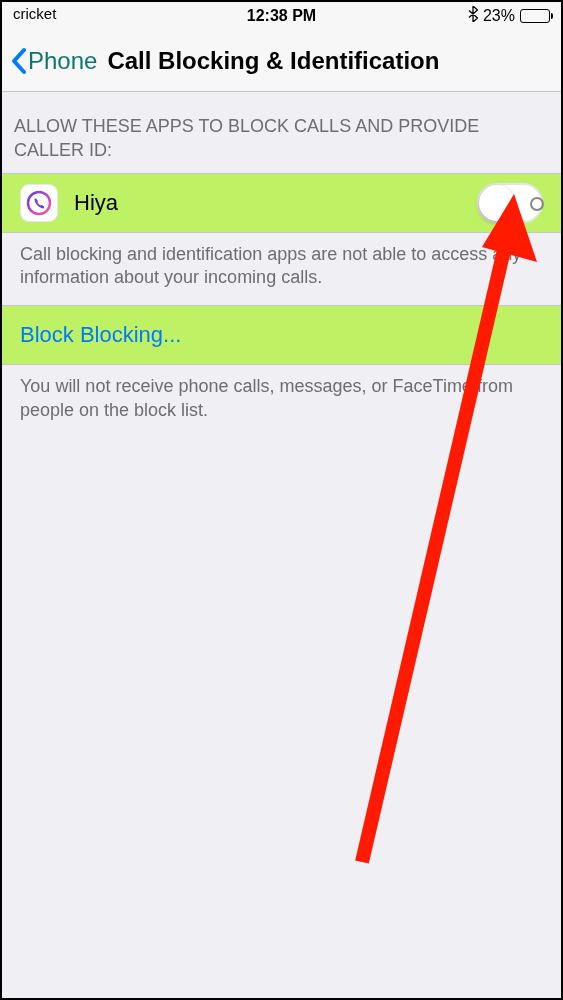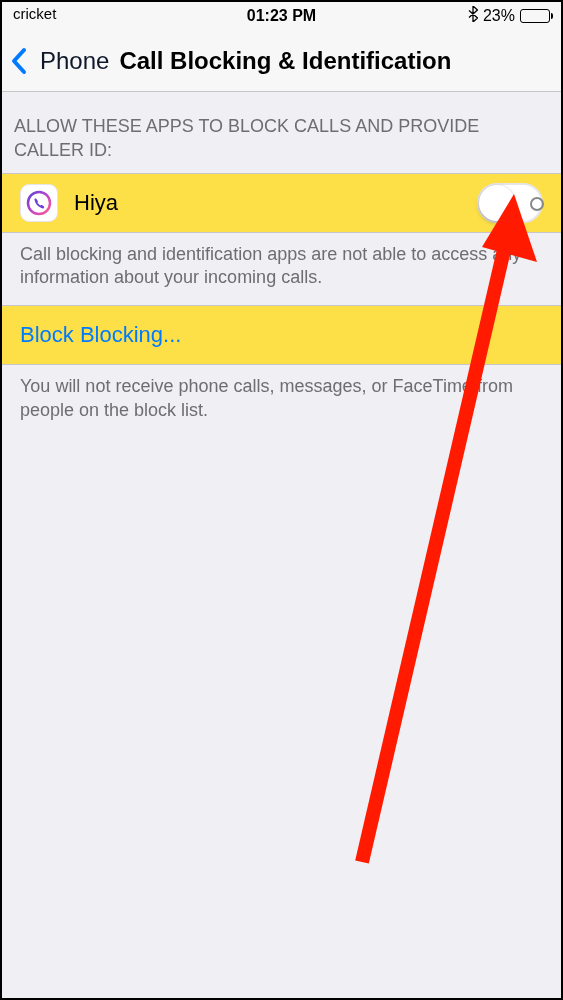--- a/index.html
+++ b/index.html
@@ -105,23 +105,23 @@
       background: #f7f7f8;
       border-bottom: 1px solid #c6c6c9;
       display: flex;
       align-items: center;
       padding: 0 8px;
       position: relative;
     }
     .back-button {
       display: flex;
       align-items: center;
-      color: #0f172a;
+      color: #0f766e;
       font-size: 24px;
-      gap: 12px;
+      gap: 0px;
     }
     .back-chevron svg {
       display: block;
     }
     .nav-title {
       font-size: 24px;
       font-weight: 600;
       color: #000;
       margin-left: 10px;
     }
@@ -133,21 +133,21 @@
       text-transform: uppercase;
       line-height: 1.35;
     }
     .section-footer {
       padding: 10px 18px 16px 18px;
       font-size: 18px;
       color: #6d6d72;
       line-height: 1.3;
     }
     .row {
-      background: #fde047;
+      background: #bef264;
       border-top: 1px solid #c6c6c9;
       border-bottom: 1px solid #c6c6c9;
       height: 60px;
       display: flex;
       align-items: center;
       padding: 0 18px;
     }
     .app-row .app-icon {
       width: 38px;
       height: 38px;
@@ -220,21 +220,21 @@
         <span class="dot"></span>
         <span class="dot"></span>
       </span>
       <span class="carrier">cricket</span>
       <span class="wifi-icon">
         <svg width="18" height="13" viewBox="0 0 18 13">
           <path d="M9 12 a1.5 1.5 0 1 0 0.001 0 Z M3.5 6.5 a8 8 0 0 1 11 0 l-1.6 1.6 a5.7 5.7 0 0 0 -7.8 0 Z M0.5 3.5 a12 12 0 0 1 17 0 l-1.5 1.5 a10 10 0 0 0 -14 0 Z" fill="#000"></path>
         </svg>
       </span>
     </div>
-    <div class="status-center">01:23 PM</div>
+    <div class="status-center">12:38 PM</div>
     <div class="status-right">
       <span>
         <svg width="10" height="16" viewBox="0 0 10 16">
           <path d="M5 0 L5 16 L9.5 12 L1 4.5 M5 0 L9.5 4 L1 11.5" stroke="#000" stroke-width="1.3" fill="none" stroke-linejoin="round"></path>
         </svg>
       </span>
       <span>23%</span>
       <span class="battery">
         <span class="battery-body"><span class="battery-fill"></span></span>
         <span class="battery-tip"></span>

